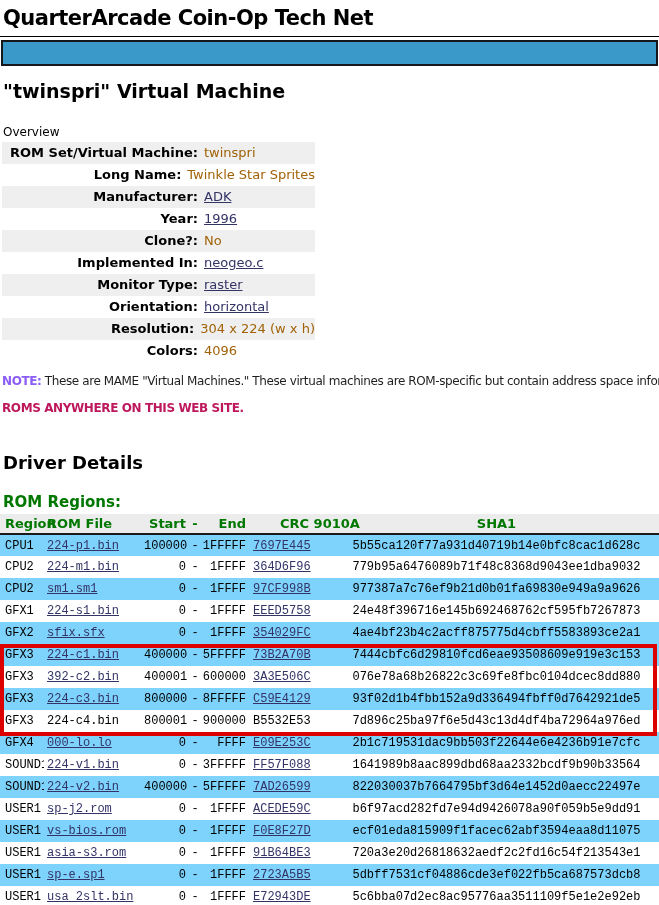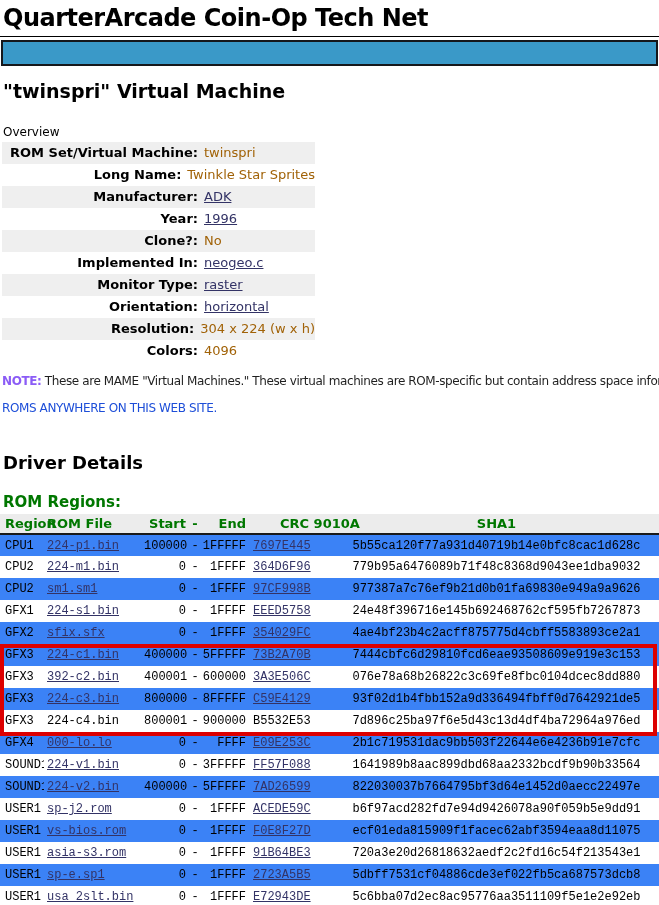--- a/index.html
+++ b/index.html
@@ -1,49 +1,49 @@
 <!DOCTYPE html>
 <html><head>
 <meta charset="utf-8">
 <style>
   * { box-sizing: border-box; margin: 0; padding: 0; }
   html, body { width: 659px; height: 905px; overflow: hidden; background: #fff; }
   body { font-family: "DejaVu Sans", "Liberation Sans", sans-serif; color: #000; }
 
-  .page-title { font-size: 24px; font-weight: bold; padding: 4px 0 3px 3px; letter-spacing: -0.5px; line-height: 29px; }
+  .page-title { font-size: 21px; font-weight: bold; padding: 4px 0 3px 3px; letter-spacing: -0.5px; line-height: 29px; }
   .topline { height: 1px; background: #000; }
   .bluebar { height: 26px; background: #3A99C8; border: 2px solid #15171b; margin: 3px 1px 0 1px; }
 
   .subtitle { font-size: 19px; font-weight: bold; margin: 14px 0 0 3px; }
   .section-h { font-size: 12px; font-weight: normal; margin: 23px 0 3px 3px; }
 
   .ov-table { margin-left: 2px; width: 313px; font-size: 13px; }
   .ov-row { display: flex; height: 22px; line-height: 22px; }
   .ov-row.shaded { background: #efefef; }
   .ov-label { width: 196px; text-align: right; font-weight: bold; white-space: nowrap; }
   .ov-value { padding-left: 6px; white-space: nowrap; color: #a16207; }
 
   .lnk { color: #333366; text-decoration: underline; cursor: pointer; }
 
   .note { margin: 11px 0 0 2px; font-size: 12px; letter-spacing: -0.4px; line-height: 16px;
           white-space: nowrap; overflow: hidden; width: 657px; color: #1f1f1f; }
   .note .nlabel { font-weight: bold; color: #8b5cf6; }
-  .note2 { font-weight: normal; color: #1d4ed8; }
+  .note2 { font-weight: bold; color: #be185d; }
 
   .driver-h { font-size: 18px; font-weight: bold; margin: 36px 0 0 3px; }
   .romregions-h { font-size: 15px; font-weight: bold; color: #007700; margin: 20px 0 0 3px; }
 
   .romwrap { position: relative; margin-top: 3px; }
   table.rom { width: 659px; border-collapse: collapse; table-layout: fixed; }
   table.rom th { font-family: "DejaVu Sans", "Liberation Sans", sans-serif; font-size: 13px; font-weight: bold;
                  color: #007700; background: #ececec; height: 20px; border-bottom: 2px solid #1a1a1a;
                  white-space: nowrap; overflow: visible; }
   table.rom td { font-family: "Liberation Mono", "DejaVu Sans Mono", monospace; font-size: 12px; height: 22px;
                  white-space: nowrap; overflow: hidden; color: #000; }
-  tr.shaded { background: #3b82f6; }
+  tr.shaded { background: #7dd3fc; }
 
   .c-region  { text-align: left; padding-left: 5px; }
   .c-file    { text-align: left; padding-left: 3px; }
   .c-start   { text-align: right; padding-right: 2px; }
   .c-dash    { text-align: center; }
   .c-end     { text-align: right; padding-right: 4px; }
   .c-crc     { text-align: left; padding-left: 3px; }
   .c-sha1    { text-align: center; }
   th.c-crc   { padding-left: 30px; }
   th.c-start { padding-right: 2px; }

